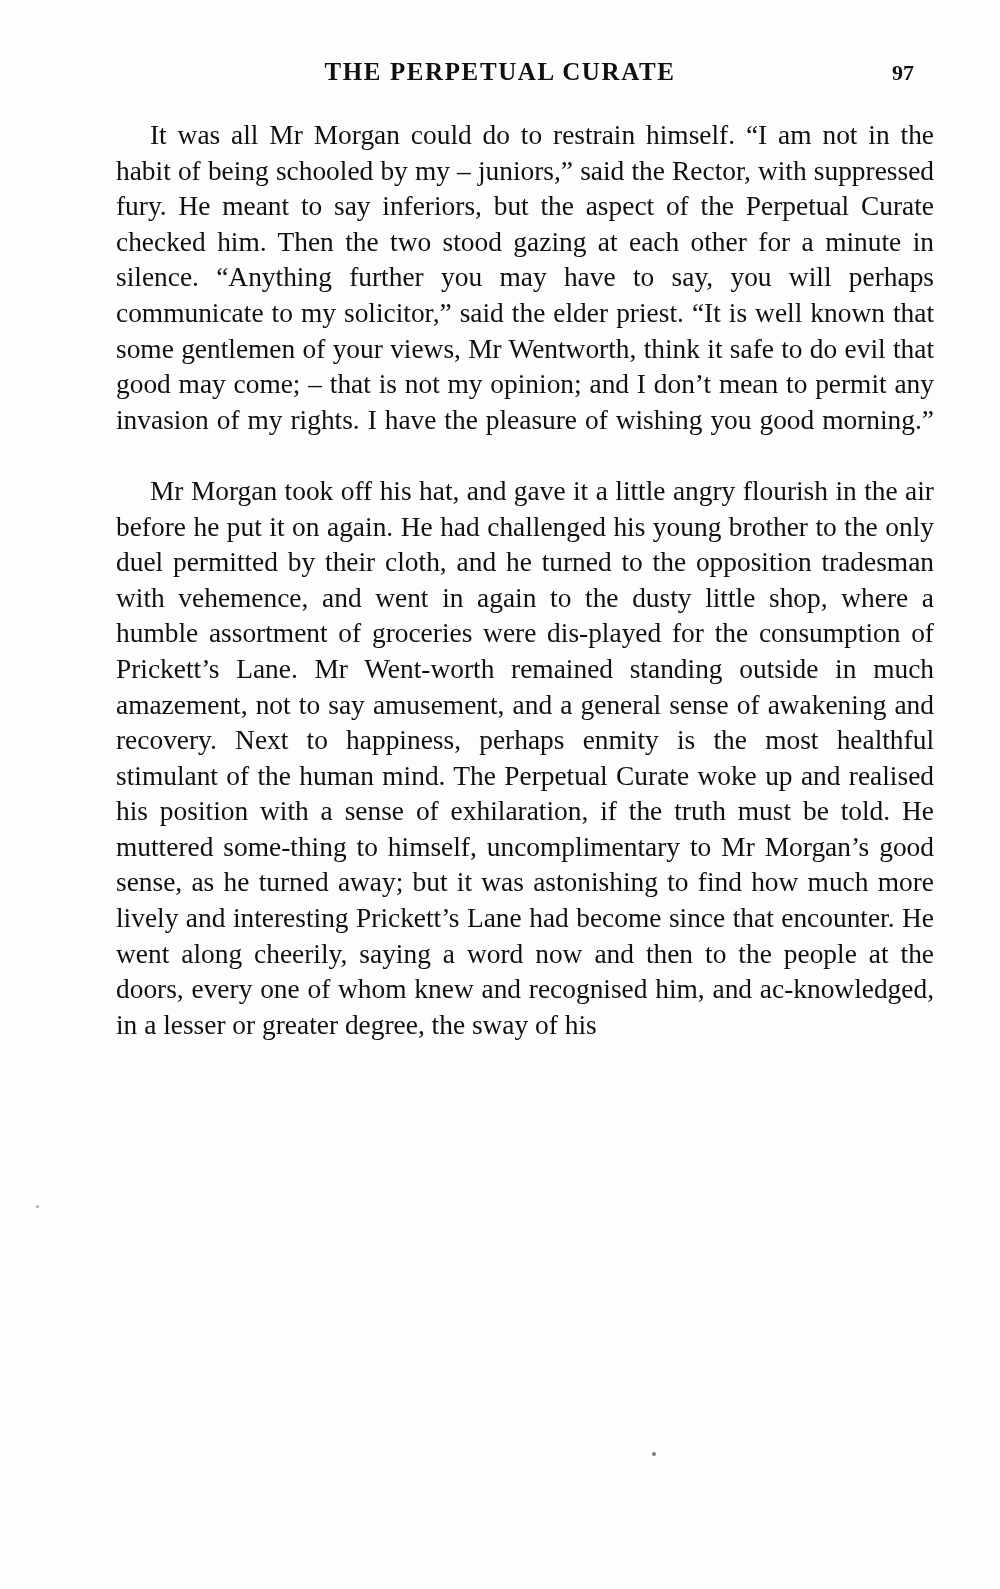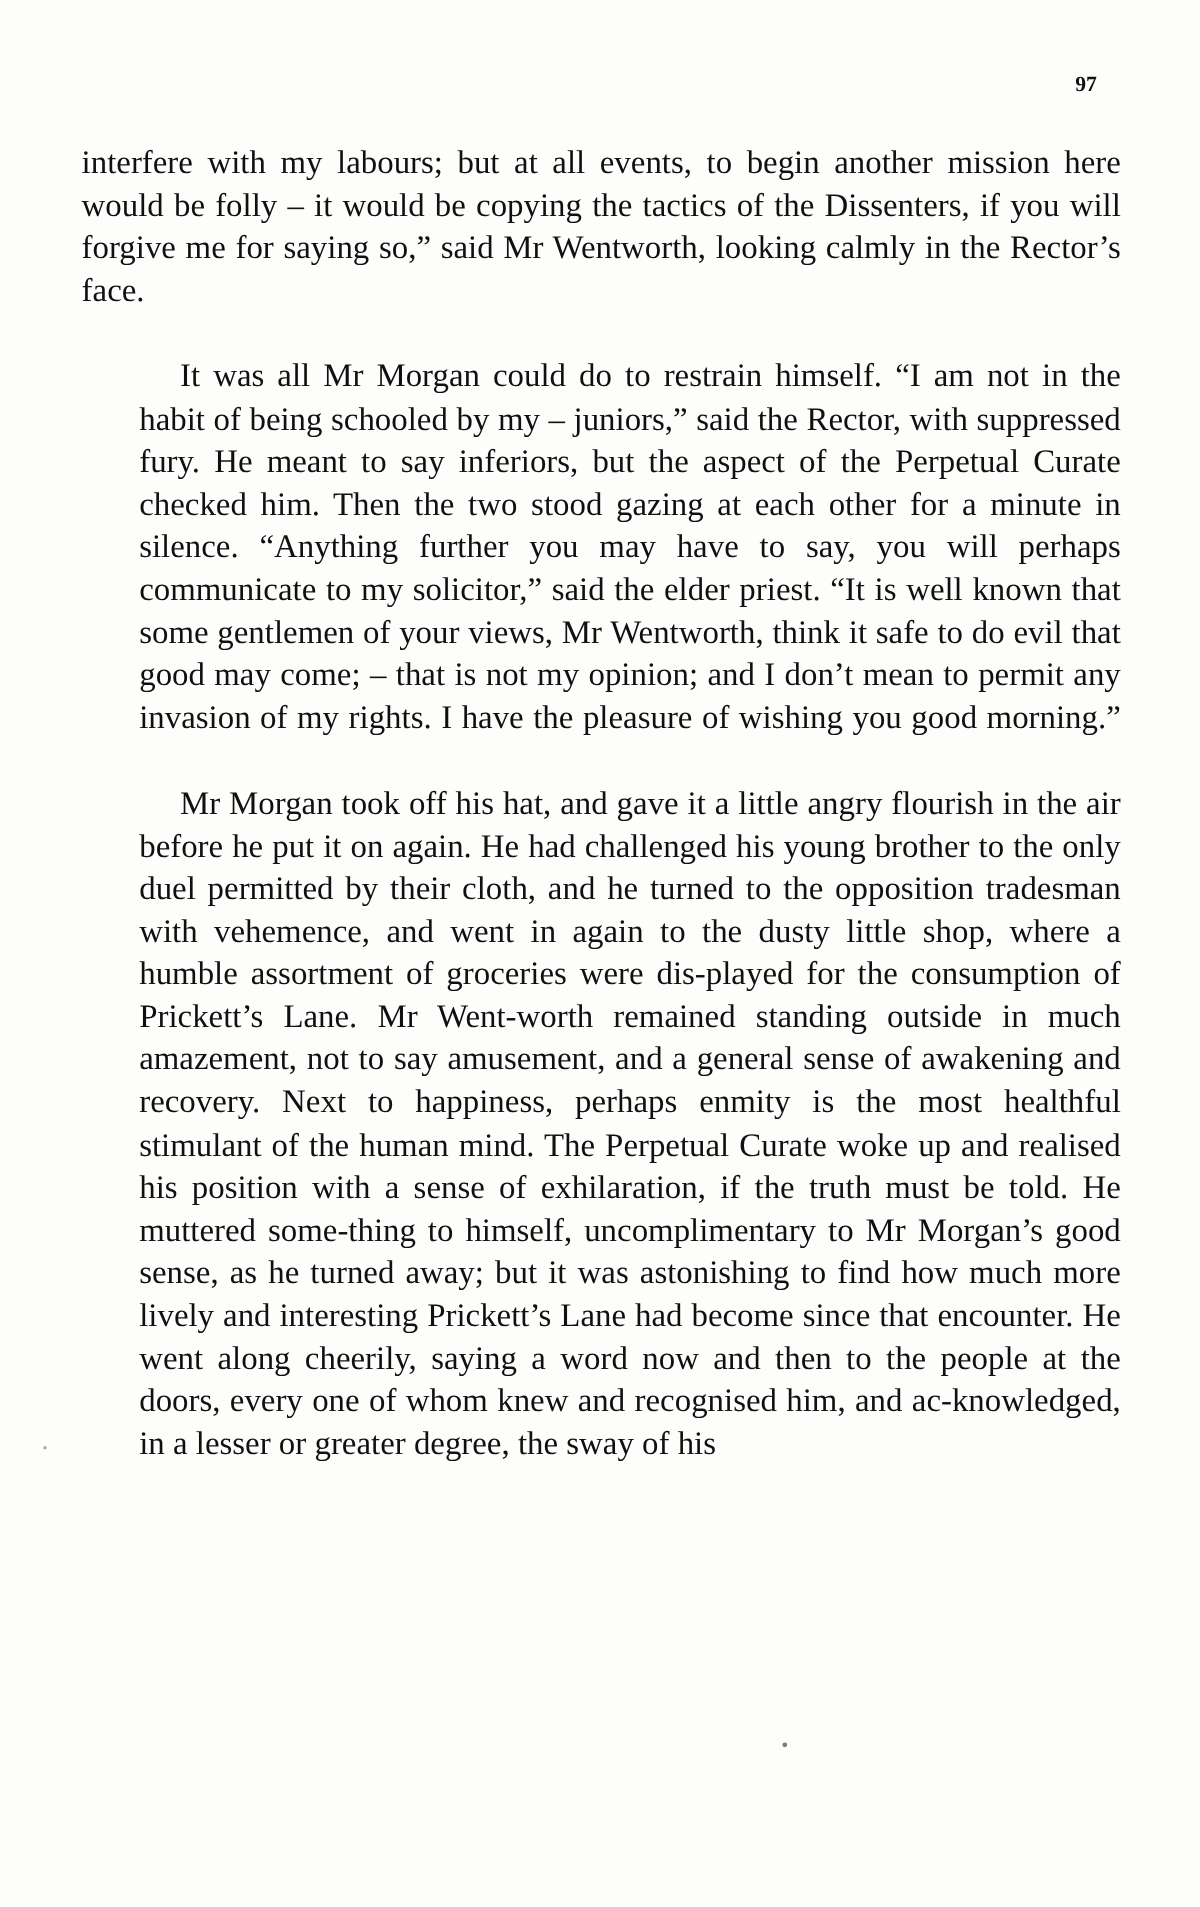--- a/index.html
+++ b/index.html
@@ -39,21 +39,21 @@
     letter-spacing: 1.6px;
     color: #101010;
     white-space: nowrap;
   }
   .folio {
     position: absolute;
     right: 14px;
     top: 2px;
     font-family: "Liberation Serif", serif;
     font-weight: bold;
-    font-size: 18px;
+    font-size: 22px;
     color: #101010;
   }
   .body-text {
     position: absolute;
     top: 118px;
     left: 68px;
     width: 866px;
   }
   .para {
     margin: 0;
@@ -98,25 +98,25 @@
     border-radius: 50%;
     opacity: .7;
   }
 </style>
 </head>
 <body>
 
 <div class="page">
 
   <div class="header">
+    <div class="running-title">THE PERPETUAL CURATE</div>
     <div class="folio">97</div>
   </div>
 
   <div class="body-text">
-    <p class="para">interfere with my labours; but at all events, to begin another mission here would be folly – it would be copying the tactics of the Dissenters, if you will forgive me for saying so,” said Mr Wentworth, looking calmly in the Rector’s face.</p>
     <p class="para indent">It was all Mr Morgan could do to restrain himself. “I am not in the habit of being schooled by my – juniors,” said the Rector, with suppressed fury. He meant to say inferiors, but the aspect of the Perpetual Curate checked him. Then the two stood gazing at each other for a minute in silence. “Anything further you may have to say, you will perhaps communicate to my solicitor,” said the elder priest. “It is well known that some gentlemen of your views, Mr Wentworth, think it safe to do evil that good may come; – that is not my opinion; and I don’t mean to permit any invasion of my rights. I have the pleasure of wishing you good morning.”</p>
     <p class="para indent no-stretch">Mr Morgan took off his hat, and gave it a little angry flourish in the air before he put it on again. He had challenged his young brother to the only duel permitted by their cloth, and he turned to the opposition tradesman with vehemence, and went in again to the dusty little shop, where a humble assortment of groceries were dis-played for the consumption of Prickett’s Lane. Mr Went-worth remained standing outside in much amazement, not to say amusement, and a general sense of awakening and recovery. Next to happiness, perhaps enmity is the most healthful stimulant of the human mind. The Perpetual Curate woke up and realised his position with a sense of exhilaration, if the truth must be told. He muttered some-thing to himself, uncomplimentary to Mr Morgan’s good sense, as he turned away; but it was astonishing to find how much more lively and interesting Prickett’s Lane had become since that encounter. He went along cheerily, saying a word now and then to the people at the doors, every one of whom knew and recognised him, and ac-knowledged, in a lesser or greater degree, the sway of his</p>
   </div>
 
   <div class="edge-mark"></div>
   <div class="footer-dot"></div>
 
 </div>
 
 </body></html>

